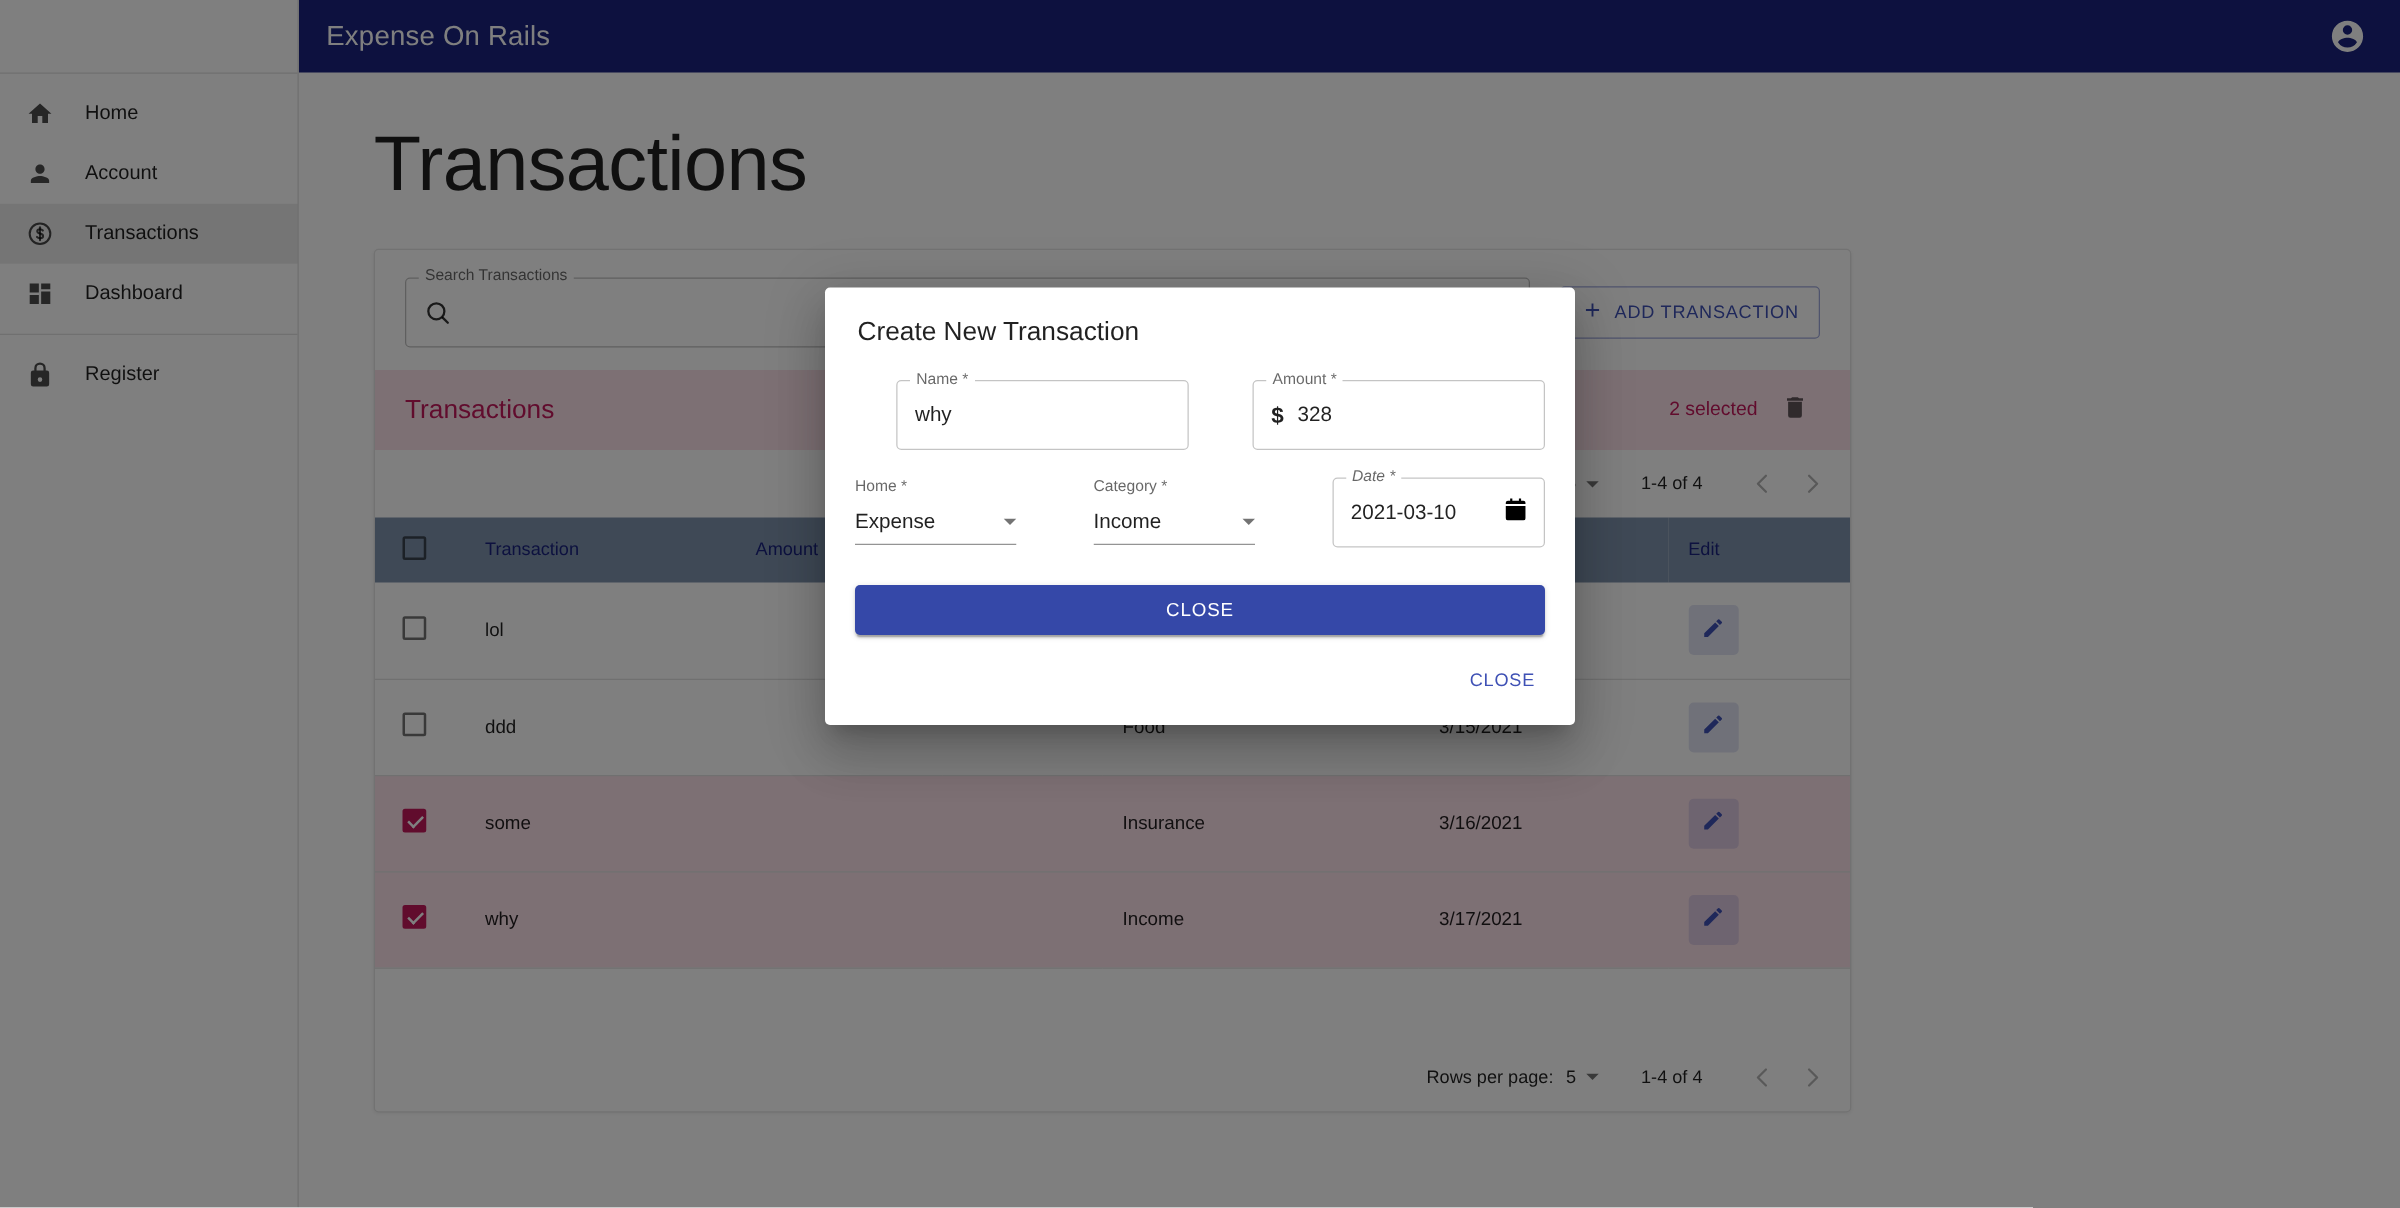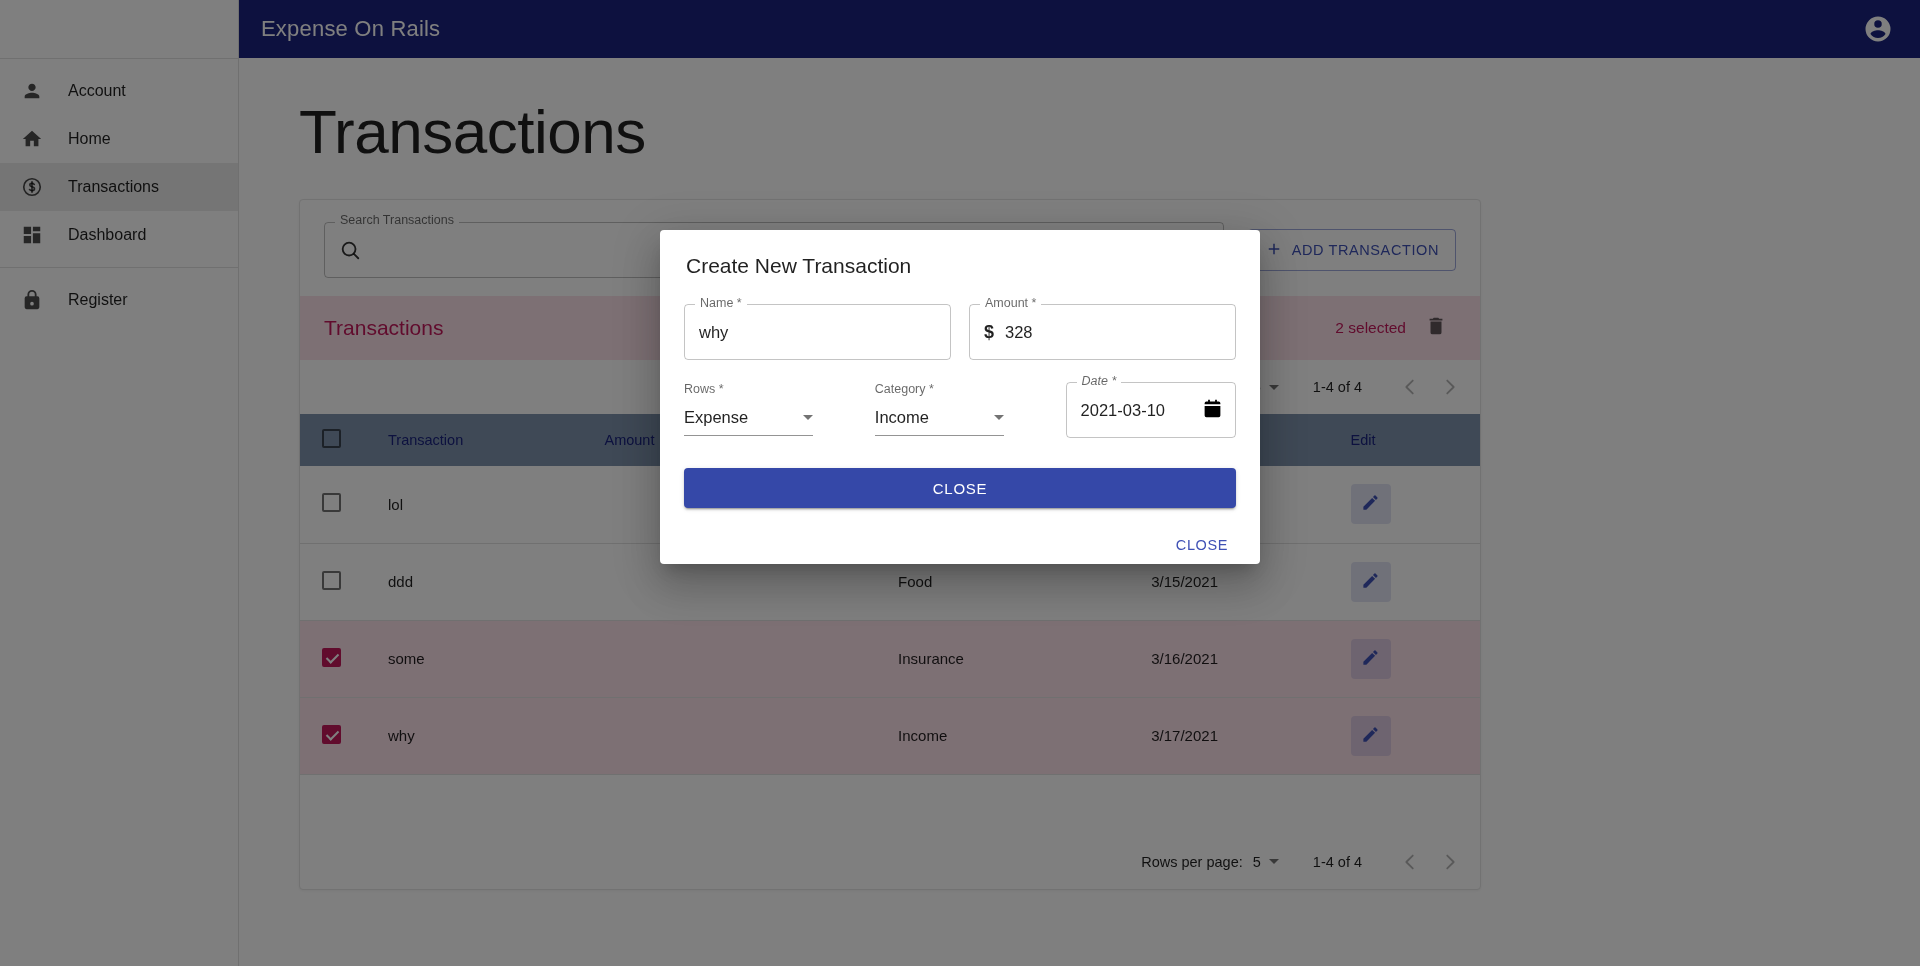--- a/index.html
+++ b/index.html
@@ -164,25 +164,25 @@
 
   
   .modal {
     position: absolute;
     left: 660px; top: 230px;
     width: 600px;
     background: #fff;
     border-radius: 4px;
     box-shadow: 0 11px 15px -7px rgba(0,0,0,.2), 0 24px 38px 3px rgba(0,0,0,.14), 0 9px 46px 8px rgba(0,0,0,.12);
     z-index: 100;
-    padding: 0 24px 4px 24px;
+    padding: 0 24px 20px 24px;
   }
   .modal-title { font-size: 21px; color: rgba(0,0,0,0.87); padding: 24px 0 26px 2px; }
   .m-row { display: flex; gap: 18px; margin-bottom: 22px; }
-  .m-field { flex: 1; }
+  .m-field { flex: 1; margin-left: 33px; }
   .m-outlined {
     position: relative;
     border: 1px solid rgba(0,0,0,0.23);
     border-radius: 4px;
     height: 56px;
     display: flex; align-items: center;
     padding: 0 14px; gap: 11px;
   }
   .m-outlined .ol-label {
     position: absolute; top: -8px; left: 10px;
@@ -240,33 +240,33 @@
   <div class="page-layer">
 
     <nav class="sidebar">
       <div class="sidebar-top"></div>
       <div class="sidebar-divider"></div>
       <div class="nav-group">
 
         <div class="nav-item">
           <span class="nav-icon">
             <svg width="22" height="22" viewBox="0 0 24 24" fill="currentColor">
-                <path d="M12 12c2.21 0 4-1.79 4-4s-1.79-4-4-4-4 1.79-4 4 1.79 4 4 4zm0 2c-2.67 0-8 1.34-8 4v2h16v-2c0-2.66-5.33-4-8-4z"></path>
-              </svg>
-          </span>
-          <span>Account</span>
+                <path d="M10 20v-6h4v6h5v-8h3L12 3 2 12h3v8z"></path>
+              </svg>
+          </span>
+          <span>Home</span>
         </div>
 
         <div class="nav-item">
           <span class="nav-icon">
             <svg width="22" height="22" viewBox="0 0 24 24" fill="currentColor">
-                <path d="M10 20v-6h4v6h5v-8h3L12 3 2 12h3v8z"></path>
-              </svg>
-          </span>
-          <span>Home</span>
+                <path d="M12 12c2.21 0 4-1.79 4-4s-1.79-4-4-4-4 1.79-4 4 1.79 4 4 4zm0 2c-2.67 0-8 1.34-8 4v2h16v-2c0-2.66-5.33-4-8-4z"></path>
+              </svg>
+          </span>
+          <span>Account</span>
         </div>
 
         <div class="nav-item active">
           <span class="nav-icon">
             <svg width="22" height="22" viewBox="0 0 24 24" fill="none" stroke="currentColor" stroke-width="1.8">
               <circle cx="12" cy="12" r="9"></circle>
               <path d="M14.5 9.2c-.6-.7-1.5-1.1-2.5-1.1-1.4 0-2.4.7-2.4 1.8 0 1 .8 1.5 2.4 1.9 1.8.4 2.7 1 2.7 2.2 0 1.2-1.1 2-2.6 2-1.2 0-2.2-.4-2.8-1.2" stroke-linecap="round"></path>
               <path d="M12 6.4v11.2" stroke-linecap="round"></path>
             </svg>
           </span>
@@ -502,21 +502,21 @@
           <span class="ol-label">Amount *</span>
           <span class="m-adorn">$</span>
           <span class="m-value">328</span>
         </div>
       </div>
     </div>
 
 
     <div class="selects-row">
       <div class="sel-wrap">
-        <span class="sel-label">Rows *</span>
+        <span class="sel-label">Home *</span>
         <div class="sel-field">
           <span>Expense</span>
           <span class="caret-down"></span>
         </div>
       </div>
       <div class="sel-wrap">
         <span class="sel-label">Category *</span>
         <div class="sel-field">
           <span>Income</span>
           <span class="caret-down"></span>

